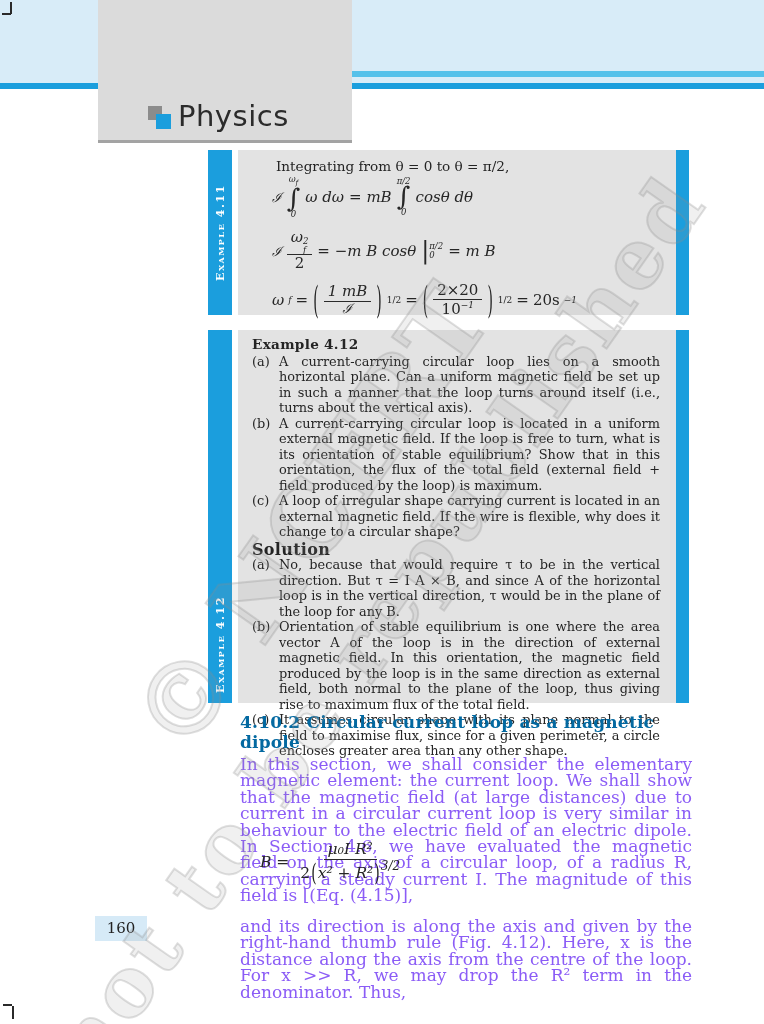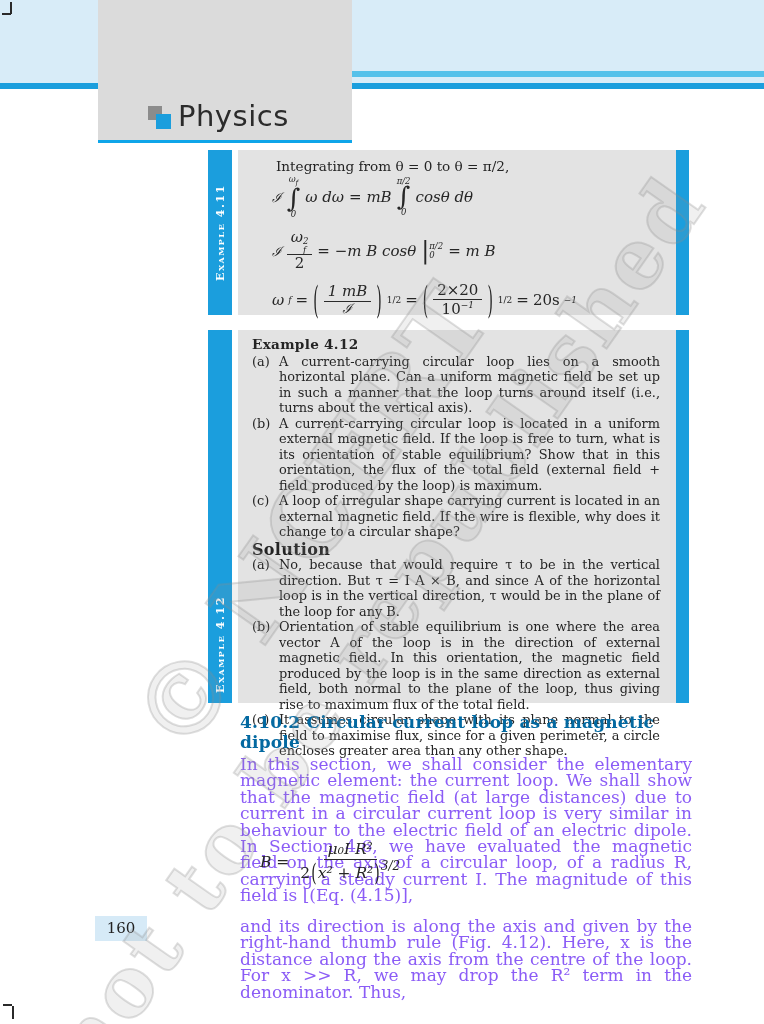--- a/index.html
+++ b/index.html
@@ -14,21 +14,21 @@
   .rule-blue{position:absolute;left:0;top:83px;width:764px;height:6px;background:#1b9edd;}
   
   .mark{position:absolute;background:#2a2a2a;}
   .m-tl-v{left:10px;top:2px;width:2px;height:12px;}
   .m-tl-h{left:2px;top:13px;width:9px;height:2px;}
   .m-bl-h{left:3px;top:1004px;width:9px;height:2px;}
   .m-bl-v{left:12px;top:1006px;width:2px;height:13px;}
   
   .header-box{
     position:absolute;left:98px;top:0;width:254px;height:140px;
-    background:#dbdbdb;border-bottom:3px solid #0ea5e9;
+    background:#dbdbdb;border-bottom:3px solid #a3a3a3;
   }
   .brand-sq{position:absolute;}
   .sq-gray{left:50px;top:106px;width:14px;height:14px;background:#8c8c8c;}
   .sq-blue{left:58px;top:114px;width:15px;height:15px;background:#1b9edd;}
   .brand-text{
     position:absolute;left:80px;top:99px;
     font-family:"DejaVu Sans","Liberation Sans",sans-serif;
     font-size:29px;color:#2b2b2b;letter-spacing:0.5px;
   }
   

